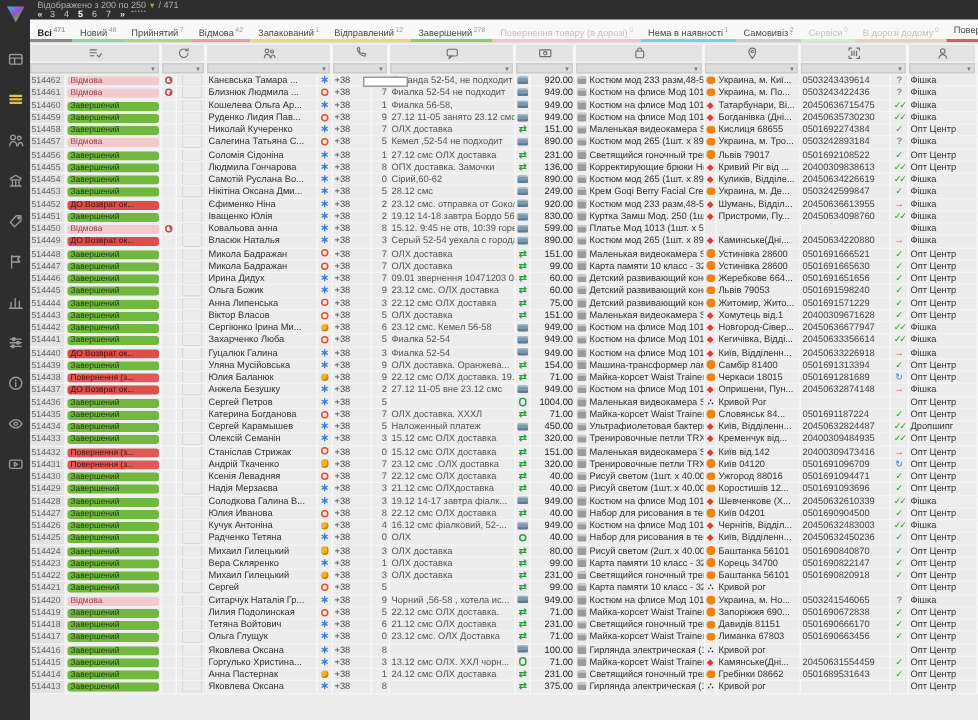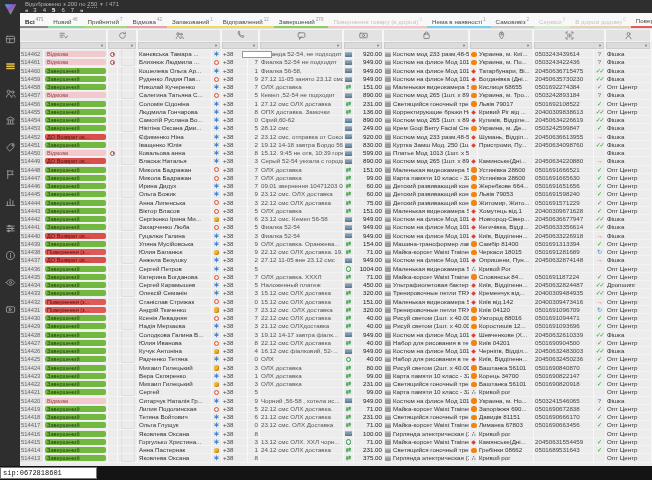--- a/index.html
+++ b/index.html
@@ -1533,17 +1533,14 @@
         <span class="td c-pi"><span class="boxicon"></span></span>
         <span class="td c-pd">Гирлянда электрическая (100 л...</span>
         <span class="td c-ci"><span class="car-paw">∴</span></span>
         <span class="td c-cy">Кривой рог</span>
         <span class="td c-tt"></span>
         <span class="td c-ts"></span>
         <span class="td c-sr">Опт Центр</span>
       </div>
     </div>
 
-  <div class="bottombar">
-    <div class="sip">sip:0672818601</div>
-  </div>
 
 </div>
 
 </body></html>

